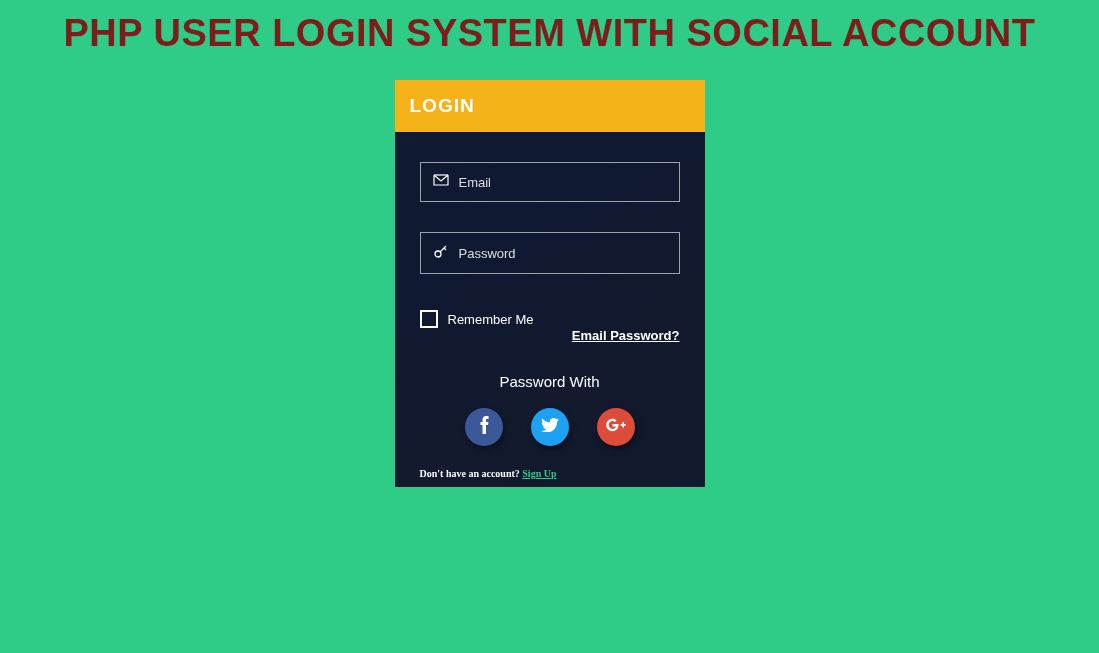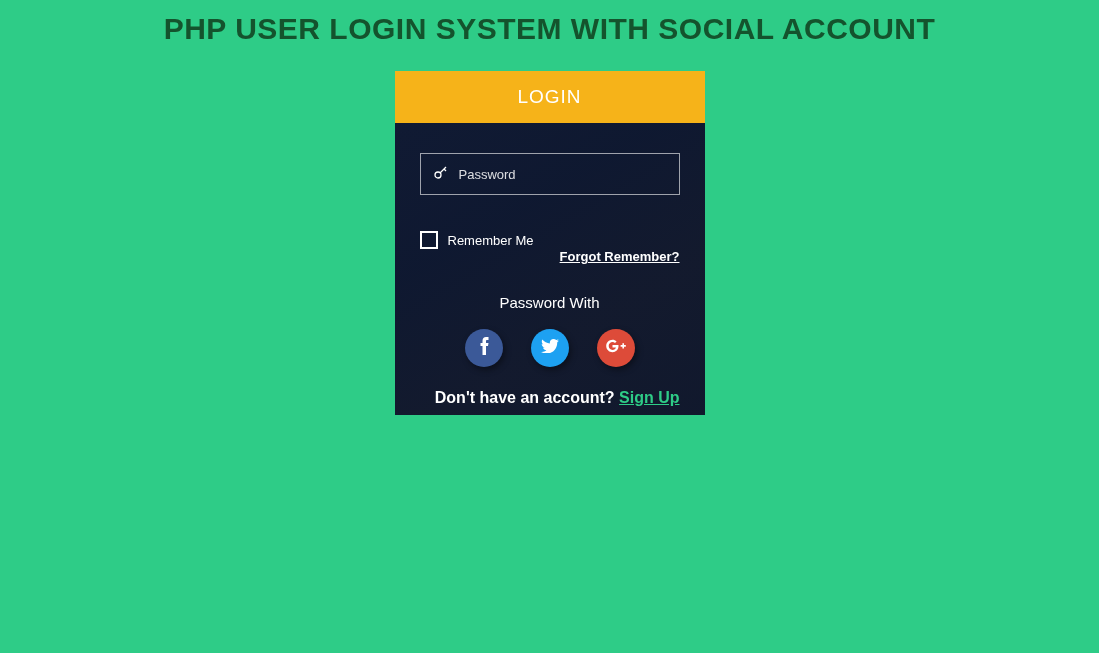--- a/index.html
+++ b/index.html
@@ -9,43 +9,42 @@
     }
     
     body {
       font-family: 'Segoe UI', Tahoma, Geneva, Verdana, sans-serif;
       background: #2ecc87;
       min-height: 653px;
       width: 1099px;
     }
     
     .page-title {
-      color: #14532d;
-      font-size: 30px;
+      color: #7f1d1d;
+      font-size: 38px;
       font-weight: 800;
       text-align: center;
       padding: 12px 20px 25px;
       letter-spacing: 0.5px;
     }
     
     .login-card {
       width: 310px;
       margin: 0 auto;
       background: linear-gradient(rgba(15,25,50,0.85), rgba(15,25,50,0.85)),
                   linear-gradient(150deg, #1a2540 0%, #0d1528 40%, #2a2015 70%, #1a1510 100%);
       position: relative;
     }
     
     .login-header {
       background: #f6b319;
       color: white;
-      text-align: center;
       padding: 15px;
       font-size: 19px;
-      font-weight: 400;
+      font-weight: 700;
       letter-spacing: 1px;
     }
     
     .login-body {
       padding: 30px 25px 8px;
     }
     
     .input-group {
       border: 1px solid rgba(255,255,255,0.6);
       margin-bottom: 30px;
@@ -147,56 +146,66 @@
       color: white;
       font-weight: bold;
       box-shadow: 2px 3px 6px rgba(0,0,0,0.4);
     }
     
     .social-fb { background: #3b5998; }
     .social-tw { background: #1da1f2; }
     .social-gp { background: #dd4b39; }
     
     .signup-row {
-      text-align: right;
-      color: white;
-      font-size: 16px;
+      text-align: left;
+      color: white;
+      font-size: 10px;
       font-weight: 600;
+      font-family: Liberation Serif, serif;
     }
     
     .signup-link {
       color: #2ecc87;
       text-decoration: underline;
       cursor: pointer;
     }
   </style>
 </head>
 <body>
 
 <h1 class="page-title">PHP USER LOGIN SYSTEM WITH SOCIAL ACCOUNT</h1>
 
 <div class="login-card">
   <div class="login-header">LOGIN</div>
 
   <div class="login-body">
     
+    <div class="input-group">
+      <span>
+        <svg width="16" height="14" viewBox="0 0 16 14">
+          <path d="M1 2 L8 8 L15 2 M1 2 L1 12 L15 12 L15 2" stroke="white" stroke-width="1.2" fill="none"></path>
+          <path d="M1 2 L15 2" stroke="white" stroke-width="1.2"></path>
+        </svg>
+      </span>
+      <input type="text" placeholder="Email" style="">
+    </div>
     
     <div class="input-group">
       <span>
         <svg width="16" height="16" viewBox="0 0 16 16">
           <circle cx="5" cy="11" r="3" stroke="white" stroke-width="1.3" fill="none"></circle>
           <line x1="7" y1="9" x2="13" y2="3" stroke="white" stroke-width="1.3"></line>
           <line x1="11" y1="5" x2="13" y2="7" stroke="white" stroke-width="1.3"></line>
         </svg>
       </span>
       <input type="password" placeholder="Password" style="">
     </div>
     
     <div class="remember-row-container">
-      <a class="forgot-link">Forgot Remember?</a>
+      <a class="forgot-link">Email Password?</a>
       <div class="remember-inner">
         <div class="checkbox"></div>
         <span class="remember-label">Remember Me</span>
       </div>
     </div>
     
     
     <div class="continue-text">Password With</div>
     
     <div class="social-row">

